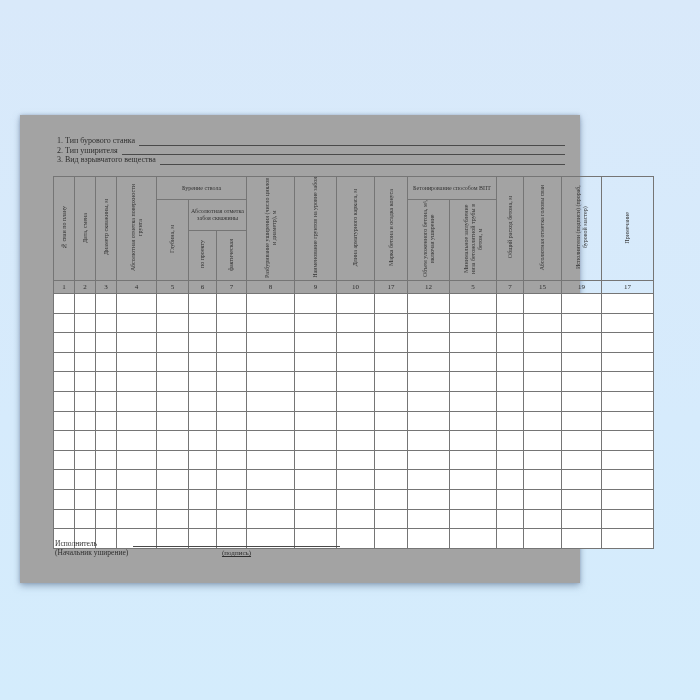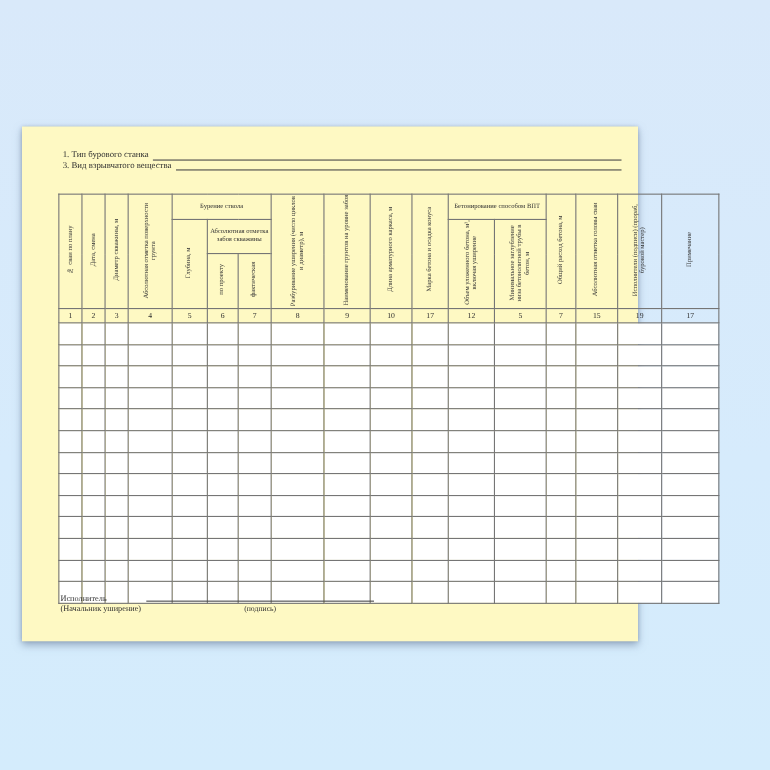--- a/index.html
+++ b/index.html
@@ -4,21 +4,21 @@
 <style>
   html,body{margin:0;padding:0;}
   body{
     width:700px;height:700px;overflow:hidden;
     background:linear-gradient(180deg,#d9e9fa 0%,#d6ebfc 60%,#d4ecfc 100%);
     font-family:"Liberation Serif","DejaVu Serif",serif;
     color:#2e2e2e;
   }
   .page{
     position:absolute;left:20px;top:115px;width:560px;height:468px;
-    background:#fef9c3;
+    background:#a3a3a3;
     box-shadow:0 3px 7px rgba(96,116,146,.55), 0 0 3px rgba(110,130,160,.45);
   }
   
   .form-lines{position:absolute;left:37px;top:21px;width:508px;}
   .form-line{display:flex;align-items:flex-end;font-size:8px;line-height:9.7px;white-space:nowrap;}
   .form-line .fill{flex:1;border-bottom:1px solid #4a4a4a;margin-left:4px;height:8px;}
   
   table.log-table{
     position:absolute;left:33px;top:61px;width:600px;
     border-collapse:collapse;table-layout:fixed;
@@ -39,33 +39,37 @@
     writing-mode:vertical-rl;
     transform:rotate(180deg);
     max-height:100%;
     font-size:6px;line-height:7px;
     white-space:normal;
   }
   .gh{font-size:6.5px;line-height:7.5px;padding:1px 2px;}
   
   .footer{position:absolute;left:35px;top:421px;display:flex;align-items:flex-end;}
   .exec{width:78px;font-size:7.5px;line-height:9px;white-space:nowrap;}
-  .sig{width:207px;}
+  .sig{width:207px;text-decoration:underline;}
   .sig-line{height:10px;border-bottom:1px solid #4a4a4a;}
   .sig-caption{text-align:center;font-size:7px;line-height:8px;padding-top:2px;}
 </style>
 </head>
 <body>
 
 <div class="stage">
   <div class="page">
 
     <div class="form-lines">
       <div class="form-line">
         <span>1. Тип бурового станка</span>
+        <span class="fill"></span>
+      </div>
+      <div class="form-line">
+        <span>2. Тип уширителя</span>
         <span class="fill"></span>
       </div>
       <div class="form-line">
         <span>3. Вид взрывчатого вещества</span>
         <span class="fill"></span>
       </div>
     </div>
 
     <table class="log-table">
       <colgroup>

